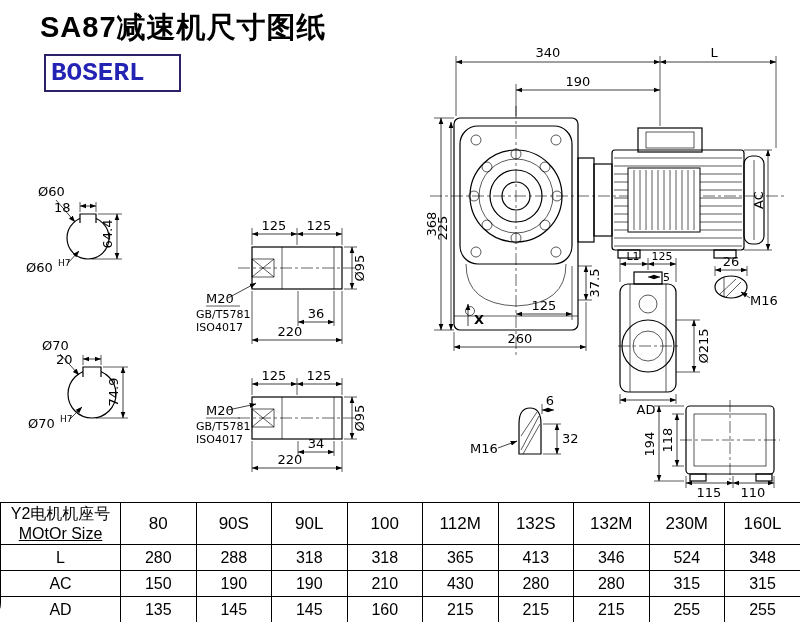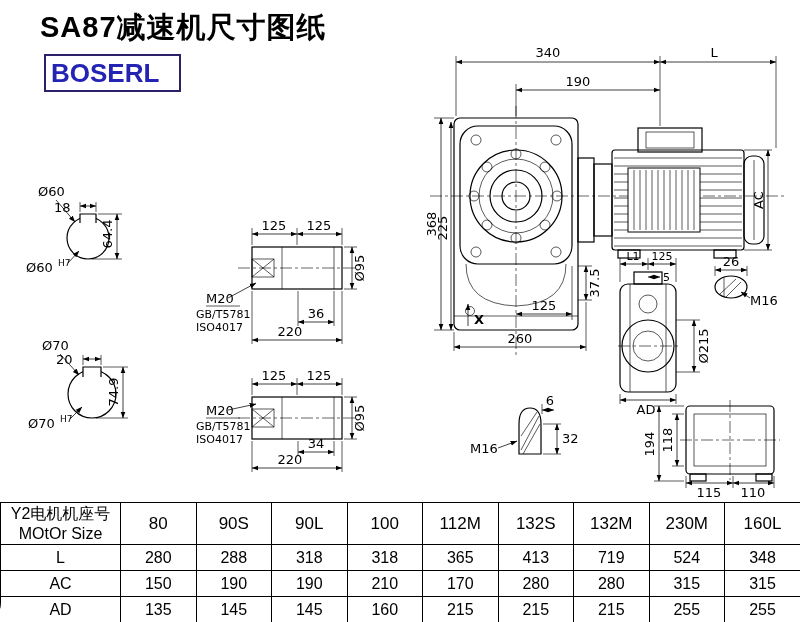--- a/index.html
+++ b/index.html
@@ -1,38 +1,38 @@
 <!DOCTYPE html>
 <html><head>
 <meta charset="utf-8">
 <style>
   html,body{margin:0;padding:0;background:#fff;}
   #page{position:relative;width:800px;height:622px;background:#fff;overflow:hidden;
         font-family:"Liberation Sans",sans-serif;border-radius:19px;}
   #title{position:absolute;left:40px;top:8px;font-size:29px;font-weight:bold;color:#000;
          letter-spacing:1px;white-space:nowrap;}
   #logo{position:absolute;left:44px;top:54px;width:128px;height:34px;border:2px solid #2b2168;
-        color:#2323b4;font-family:Liberation Sans, sans-serif;font-size:26px;font-weight:bold;
+        color:#2323b4;font-family:Liberation Mono, monospace;font-size:26px;font-weight:bold;
         line-height:34px;padding-left:5px;background:#fff;box-sizing:content-box;}
   #drawing{position:absolute;left:0;top:0;width:800px;height:502px;}
   svg text{font-family:"DejaVu Sans",sans-serif;font-size:13px;fill:#000;}
   svg text.s{font-size:11px;}
   svg text.sup{font-size:9px;}
   .o{fill:none;stroke:#000;stroke-width:1.2;}
   .t{fill:none;stroke:#000;stroke-width:0.65;}
   .d{fill:none;stroke:#000;stroke-width:0.75;}
   .cl{fill:none;stroke:#000;stroke-width:0.6;stroke-dasharray:12 3 3 3;}
   .w{fill:#fff;stroke:none;}
   #size-table{position:absolute;left:0;top:502px;width:800px;height:120px;border-collapse:collapse;
         table-layout:fixed;background:#fff;}
   #size-table th,#size-table td{border:1px solid #000;text-align:center;vertical-align:middle;
         font-weight:normal;font-size:16px;padding:0;color:#000;}
   #size-table .hdr{font-size:17px;}
   .hcell{font-size:14px;line-height:1.25;}
-  .hcell .u{}
+  .hcell .u{text-decoration:underline;}
   .rowlab{font-size:16px;}
 </style>
 </head>
 <body>
 
 <div id="page">
 
   <div id="title">SA87减速机尺寸图纸</div>
   <div id="logo">BOSERL</div>
 
@@ -368,31 +368,31 @@
         <th class="hdr">160L</th>
       </tr>
       <tr style="height:26px">
         <th class="rowlab">L</th>
         <td>280</td>
         <td>288</td>
         <td>318</td>
         <td>318</td>
         <td>365</td>
         <td>413</td>
-        <td>719</td>
+        <td>346</td>
         <td>524</td>
         <td>348</td>
       </tr>
       <tr style="height:26px">
         <th class="rowlab">AC</th>
         <td>150</td>
         <td>190</td>
         <td>190</td>
         <td>210</td>
-        <td>170</td>
+        <td>430</td>
         <td>280</td>
         <td>280</td>
         <td>315</td>
         <td>315</td>
       </tr>
       <tr style="height:26px">
         <th class="rowlab">AD</th>
         <td>135</td>
         <td>145</td>
         <td>145</td>

